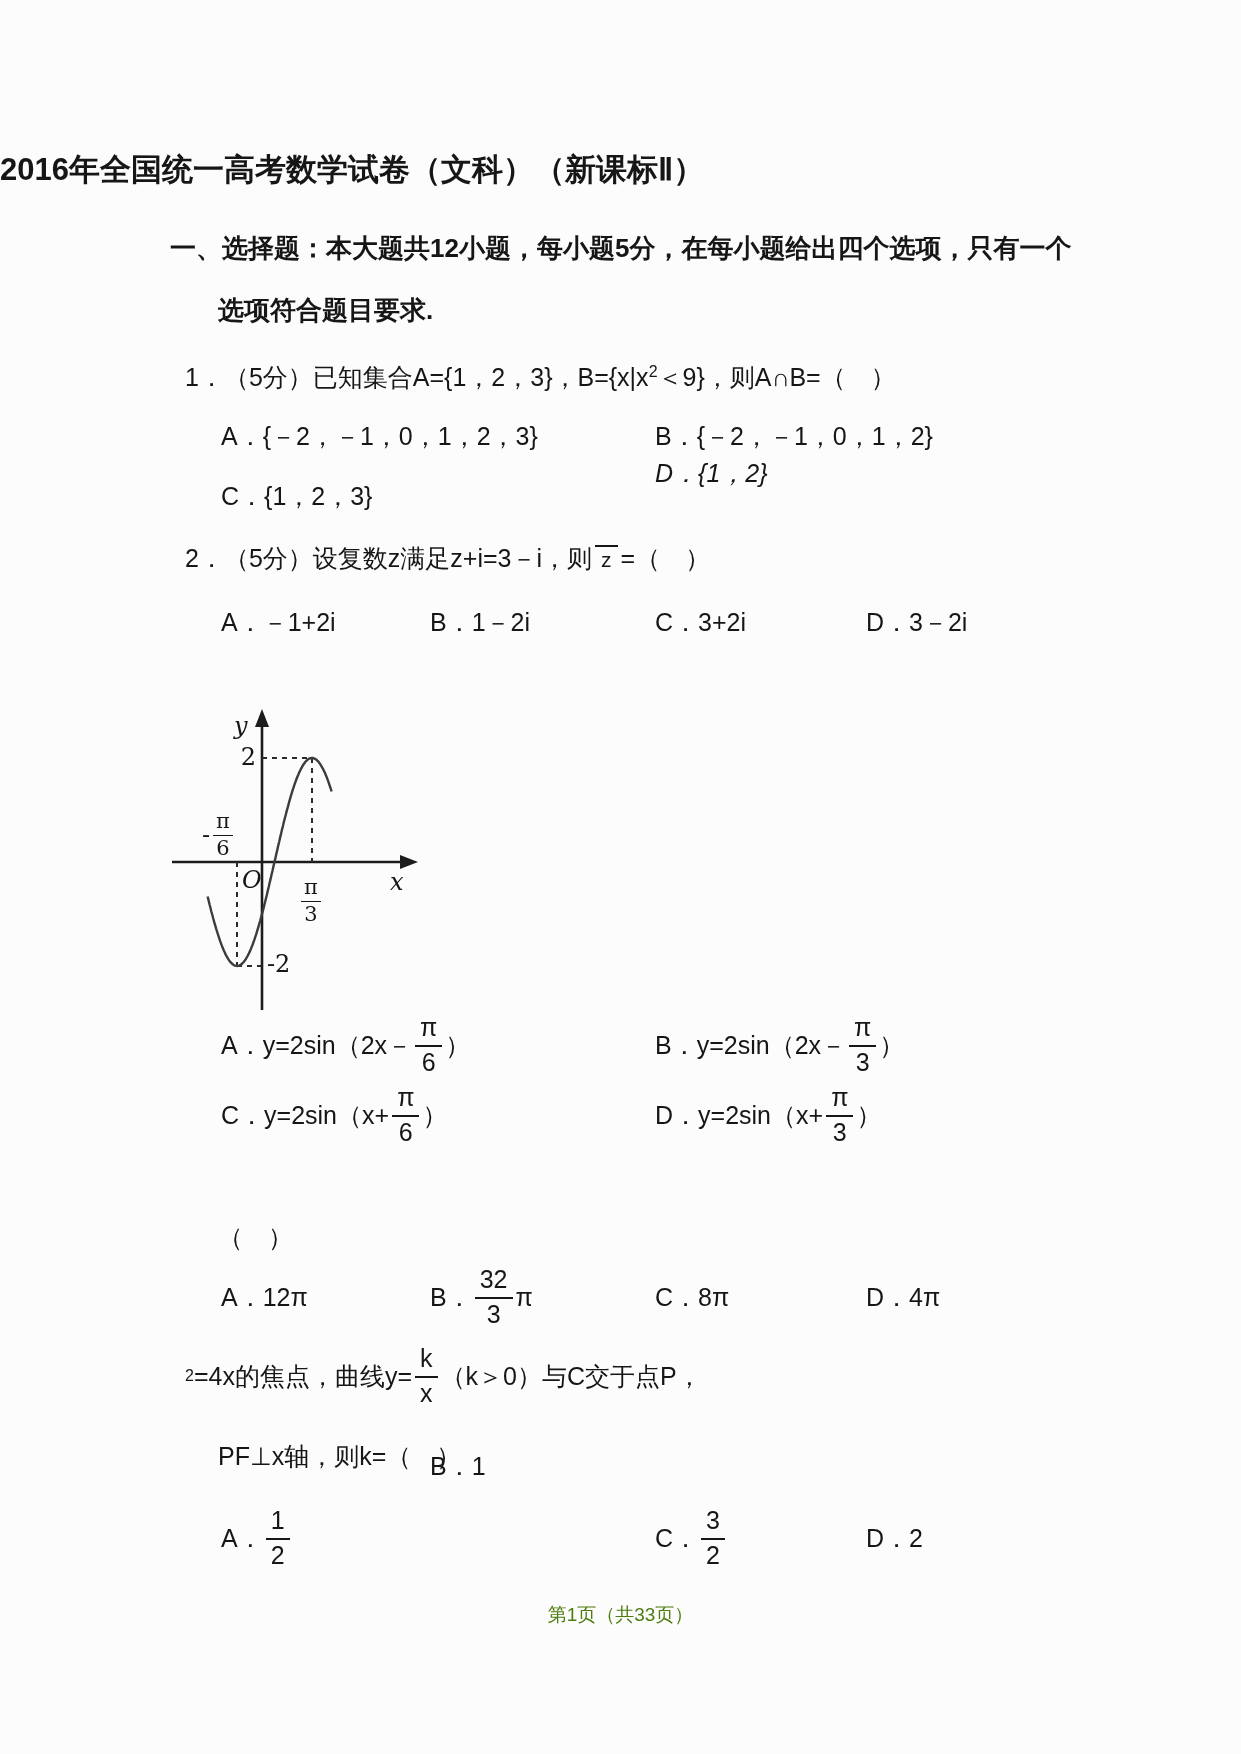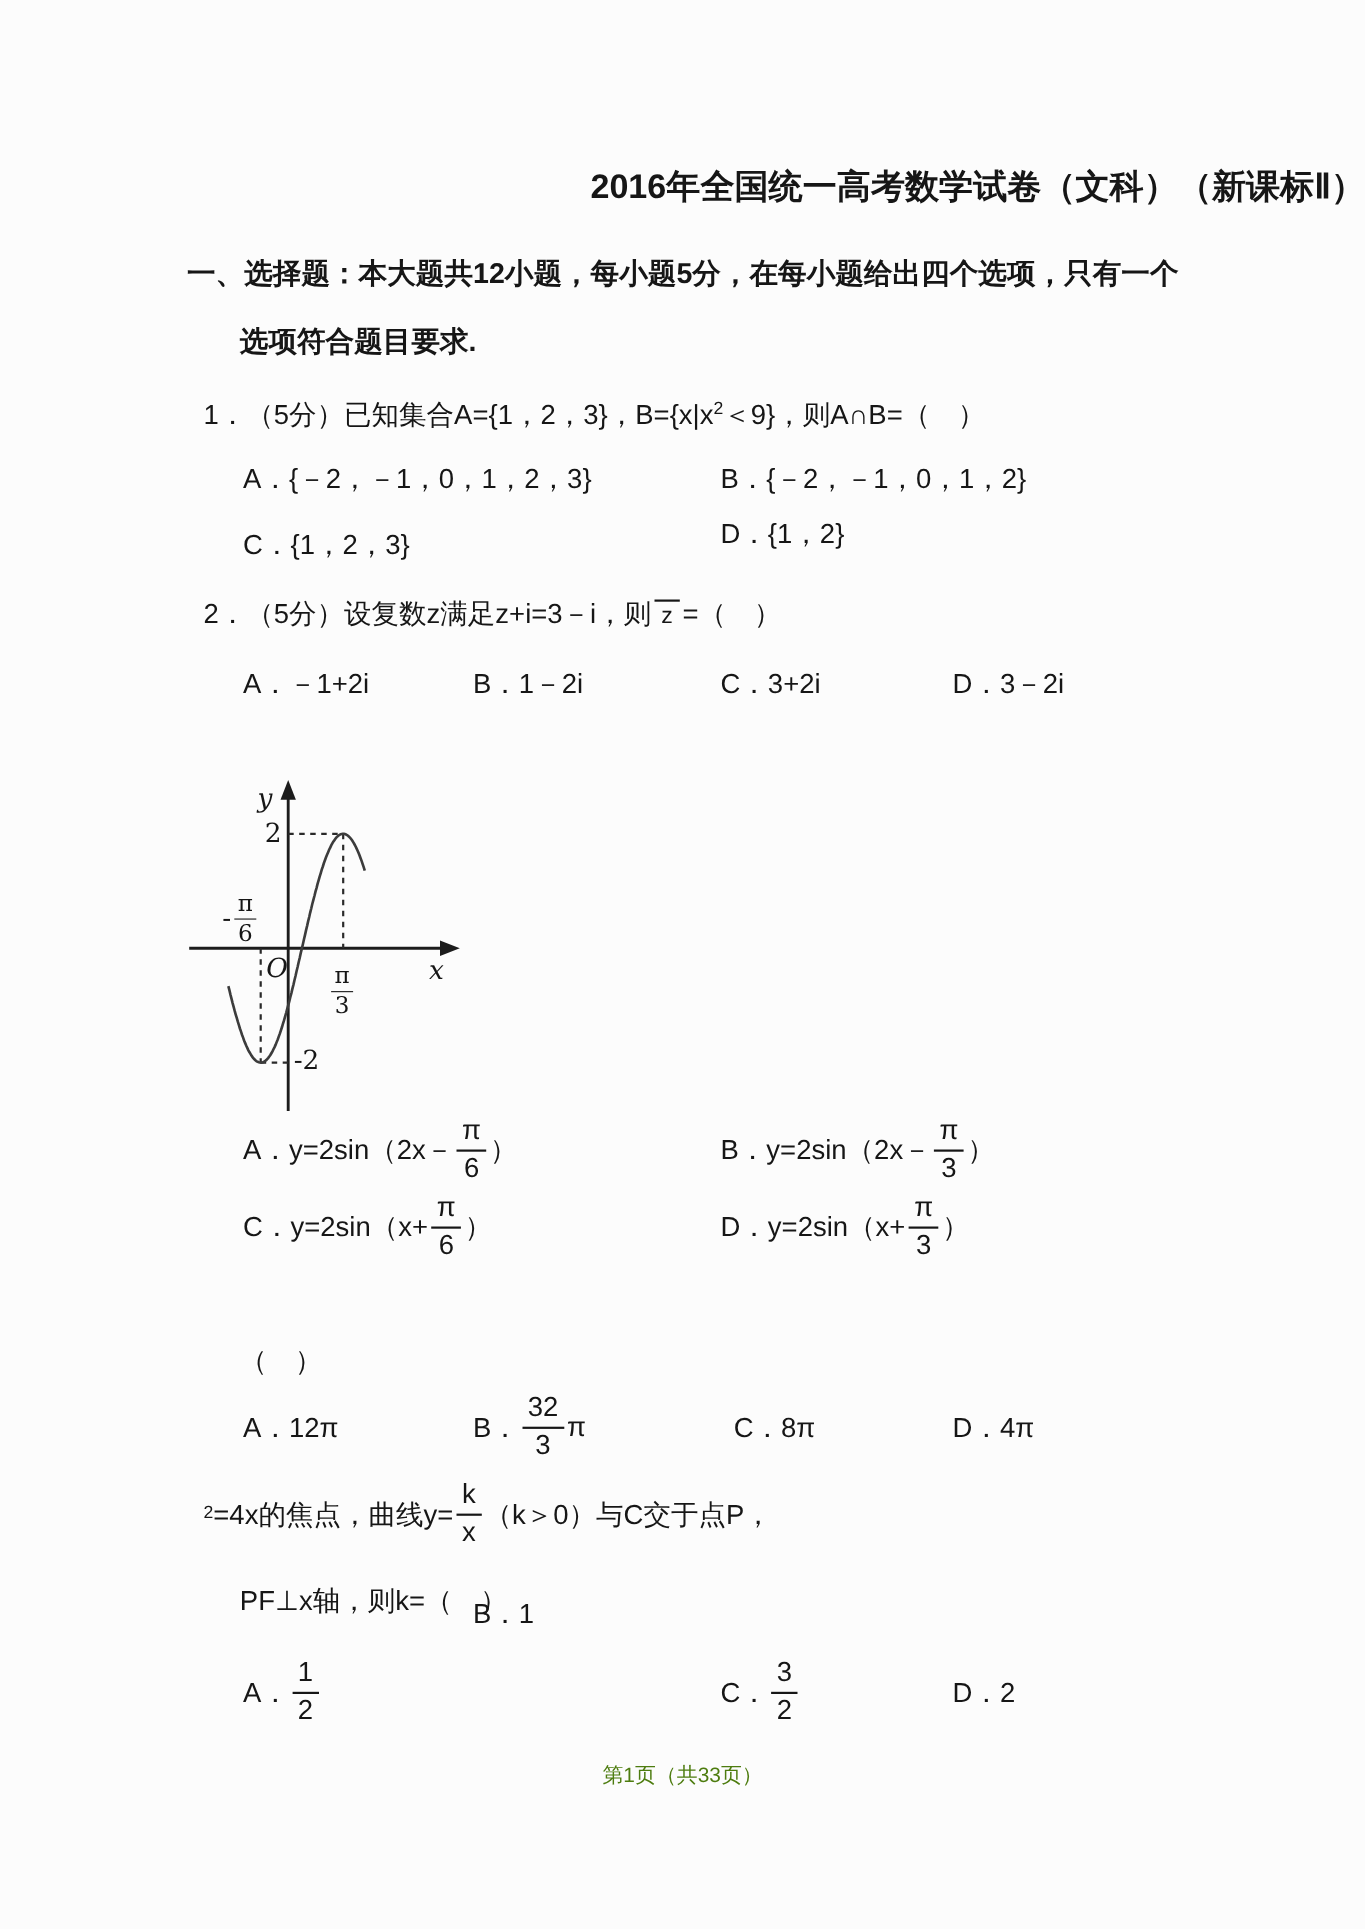--- a/index.html
+++ b/index.html
@@ -9,21 +9,21 @@
     height:1754px;
     background:#fcfcfc;
     font-family:"Liberation Sans",sans-serif;
     color:#161616;
     font-size:25px;
     overflow:hidden;
   }
   .abs{position:absolute;white-space:nowrap;line-height:34px;}
   .paper-title{
     top:150px;left:0;width:100%;
-    text-align:right;
+    text-align:left;
     font-size:31px;font-weight:bold;line-height:40px;
   }
   .sec{font-weight:bold;font-size:26px;}
   .flexrow{position:absolute;display:flex;align-items:center;white-space:nowrap;}
   
   .frac{display:inline-flex;flex-direction:column;align-items:center;vertical-align:middle;margin:0 3px;line-height:1.1;}
   .frac .fn{padding:0 5px 3px 5px;border-bottom:2px solid #161616;}
   .frac .fd{padding-top:2px;}
   sup{font-size:16px;}
   .zbar{display:inline-block;border-top:2px solid #161616;padding:2px 6px 0 6px;margin:0 3px;font-size:21px;line-height:1;}
@@ -47,21 +47,21 @@
 
   <div class="abs paper-title">2016年全国统一高考数学试卷（文科）（新课标Ⅱ）</div>
 
   <div class="abs sec" style="top:231px;left:170px;">一、选择题：本大题共12小题，每小题5分，在每小题给出四个选项，只有一个</div>
   <div class="abs sec" style="top:293px;left:218px;">选项符合题目要求.</div>
 
   <div class="abs" style="top:355px;left:185px;"><span>1．（5分）已知集合A={1，2，3}，B={x|x</span><sup>2</sup><span>＜9}，则A∩B=（　）</span></div>
   <div class="abs" style="top:419px;left:221px;">A．{－2，－1，0，1，2，3}</div>
   <div class="abs" style="top:419px;left:655px;">B．{－2，－1，0，1，2}</div>
   <div class="abs" style="top:479px;left:221px;">C．{1，2，3}</div>
-  <div class="abs" style="top:469px;left:655px;">D．{1，2}</div>
+  <div class="abs" style="top:456px;left:655px;font-style:italic;">D．{1，2}</div>
 
   <div class="abs" style="top:541px;left:185px;"><span>2．（5分）设复数z满足z+i=3－i，则</span><span class="zbar">z</span><span>=（　）</span></div>
   <div class="abs" style="top:605px;left:221px;">A．－1+2i</div>
   <div class="abs" style="top:605px;left:430px;">B．1－2i</div>
   <div class="abs" style="top:605px;left:655px;">C．3+2i</div>
   <div class="abs" style="top:605px;left:866px;">D．3－2i</div>
 
 
   <div class="figure">
     <svg width="280" height="320" viewBox="0 0 280 320">
@@ -131,21 +131,21 @@
       <span>A．12π</span>
     </div>
   <div class="flexrow" style="top:1259px;left:430px;height:76px;">
       <span>B．</span>
       <span class="frac">
         <span class="fn">32</span>
         <span class="fd">3</span>
       </span>
       <span>π</span>
     </div>
-  <div class="flexrow" style="top:1259px;left:655px;height:76px;margin-left:12px;">
+  <div class="flexrow" style="top:1259px;left:655px;height:76px;">
       <span>C．8π</span>
     </div>
   <div class="flexrow" style="top:1259px;left:866px;height:76px;">
       <span>D．4π</span>
     </div>
 
   <div class="flexrow" style="top:1338px;left:185px;height:76px;">
       <sup>2</sup>
       <span>=4x的焦点，曲线y=</span>
       <span class="frac">

